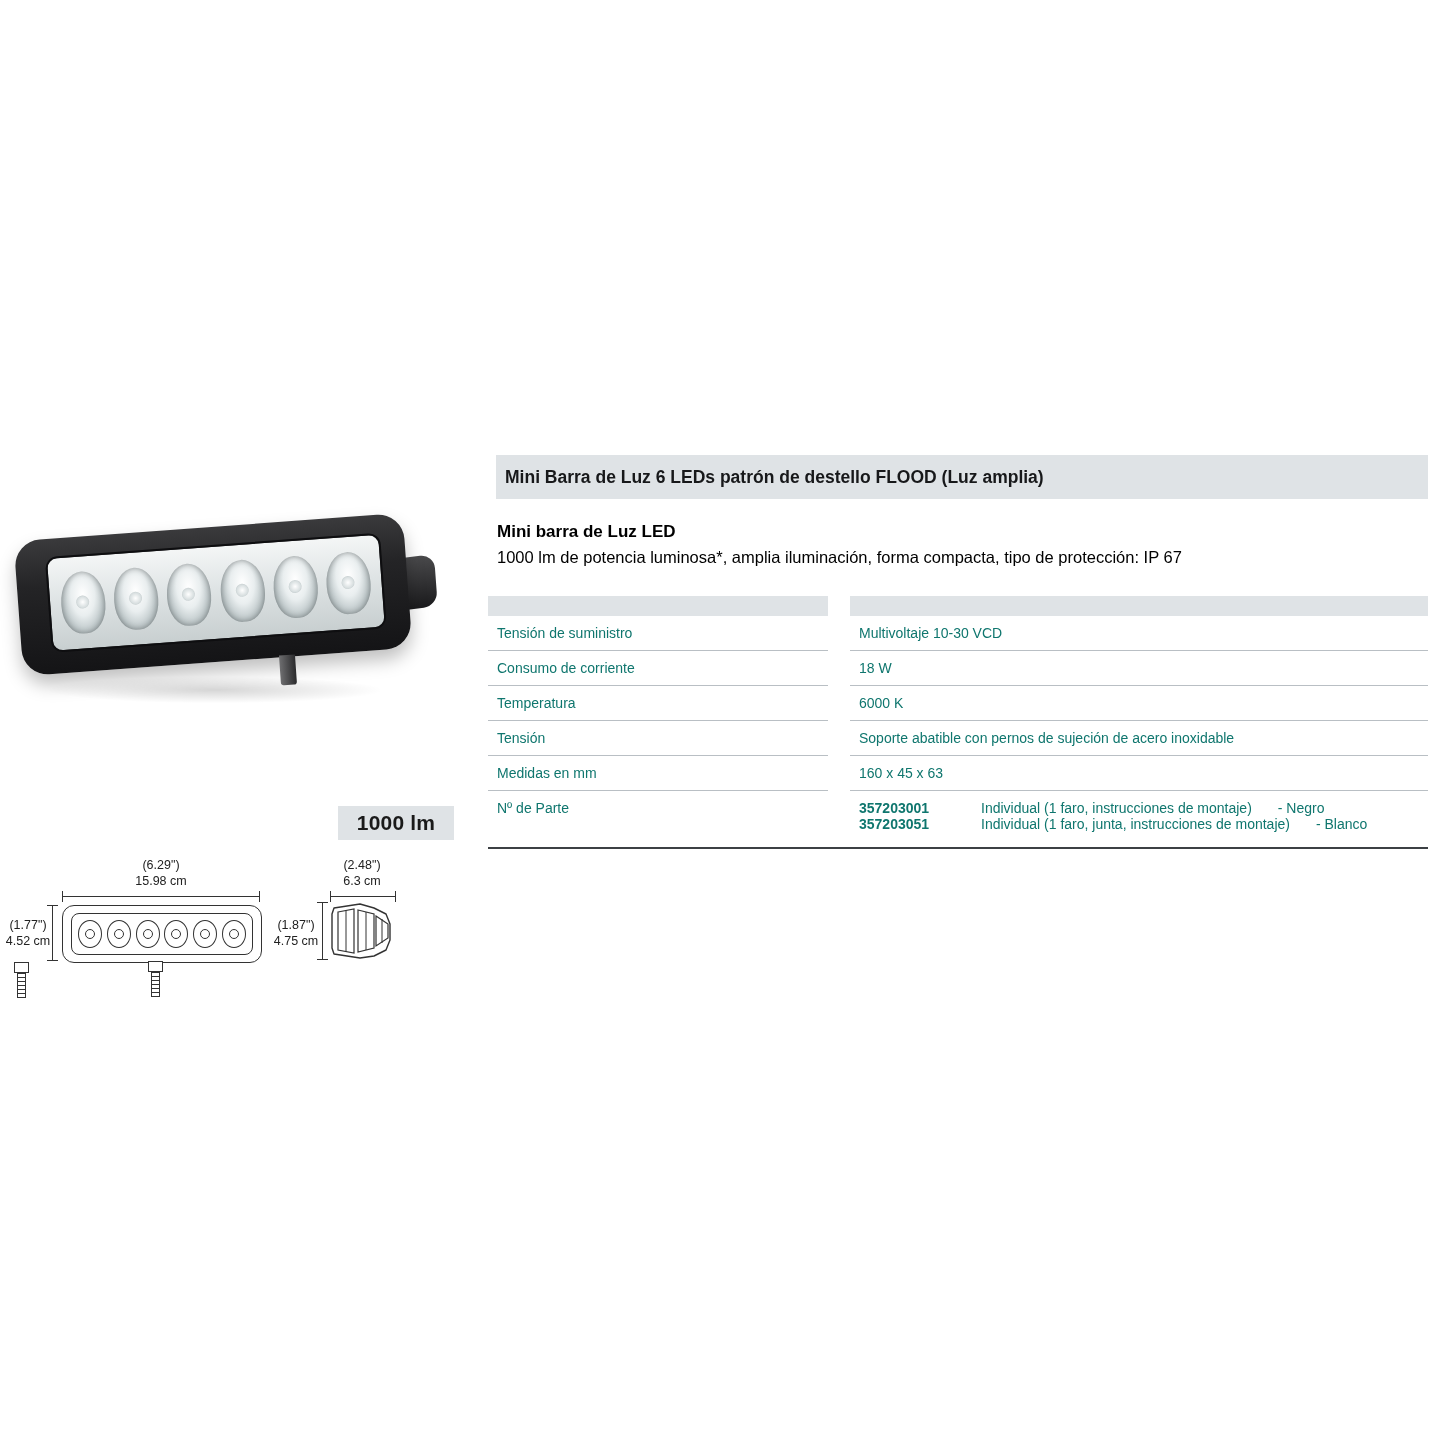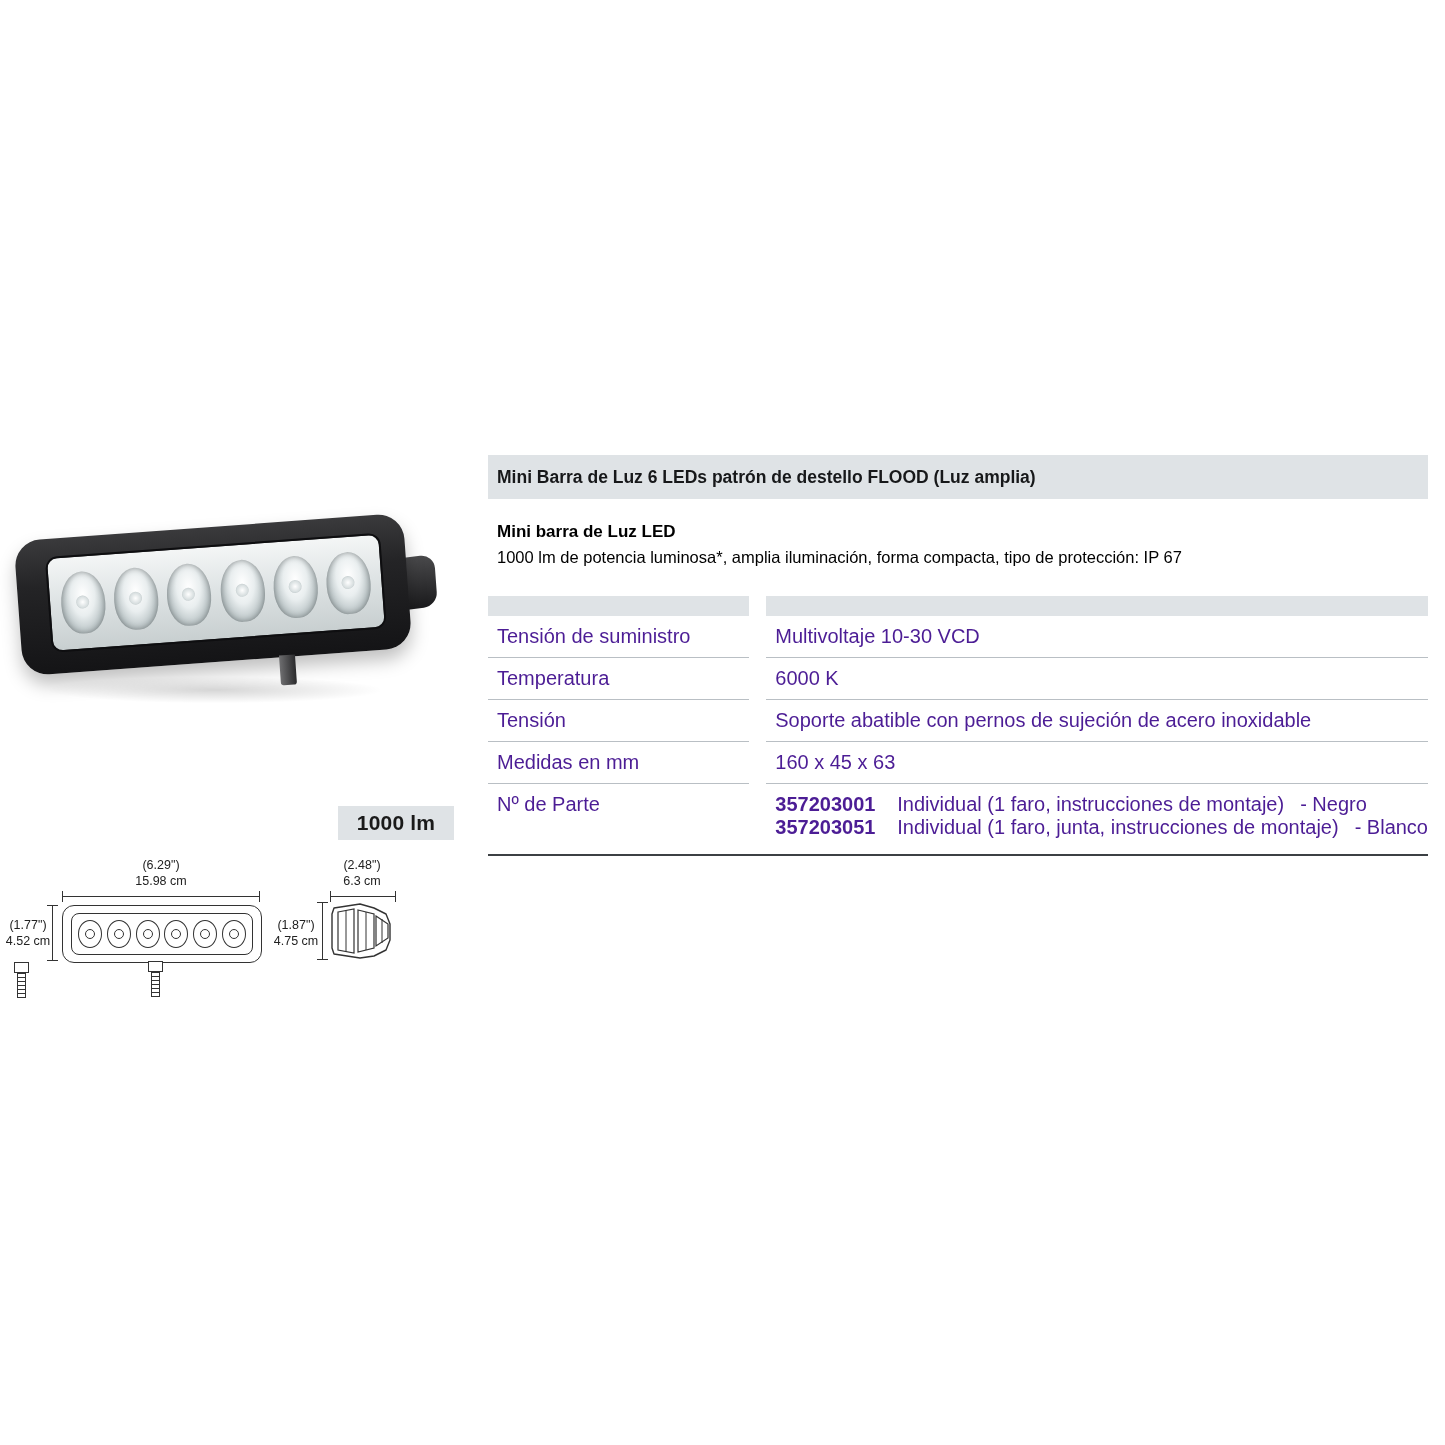--- a/index.html
+++ b/index.html
@@ -221,36 +221,37 @@
   }
   #title-bar {
     background: #dfe3e6;
     height: 44px;
     display: flex;
     align-items: center;
     padding-left: 9px;
     font-size: 17.5px;
     font-weight: bold;
     color: #17181a;
+    margin-left: 8px;
   }
   #intro-block {
     padding: 20px 0 0 9px;
     font-size: 16.5px;
     line-height: 1.52;
     color: #000000;
   }
   #intro-heading { font-weight: bold; font-size: 17px; }
 
   
   #spec-table {
     margin-top: 26px;
     width: 100%;
     border-collapse: collapse;
-    font-size: 20px;
-    color: #4c1d95;
+    font-size: 14px;
+    color: #0f766e;
   }
   #spec-table col.c1 { width: 340px; }
   #spec-table col.c2 { width: 22px; }
   #spec-table th, #spec-table td {
     padding: 9px 0 9px 9px;
     text-align: left;
     vertical-align: top;
     font-weight: normal;
   }
   .hdr-cell {
@@ -261,21 +262,21 @@
   .hdr-gap { background: #ffffff; padding: 0 !important; }
   #spec-table tbody tr.data-row td.k,
   #spec-table tbody tr.data-row td.v {
     border-bottom: 1.2px solid #b9bfc4;
   }
   tr.part-row td { border-bottom: none !important; padding-top: 13px; }
   tr.part-row td.k { font-weight: bold; }
   .part-line { display: flex; align-items: baseline; white-space: nowrap; }
   .part-no { font-weight: bold; min-width: 122px; }
   .part-desc { }
-  .part-color { margin-left: 16px; }
+  .part-color { margin-left: 26px; }
   #table-bottom-rule {
     height: 2.2px;
     background: #3c4044;
     margin-top: 6px;
   }
 </style>
 </head>
 <body>
 
 <div id="product-photo">
@@ -385,20 +386,25 @@
         <th class="hdr-cell"></th>
         <th class="hdr-gap"></th>
         <th class="hdr-cell"></th>
       </tr>
     </thead>
     <tbody>
       <tr class="data-row">
         <td class="k">Tensión de suministro</td>
         <td class="g"></td>
         <td class="v">Multivoltaje 10-30 VCD</td>
+      </tr>
+      <tr class="data-row">
+        <td class="k">Consumo de corriente</td>
+        <td class="g"></td>
+        <td class="v">18 W</td>
       </tr>
       <tr class="data-row">
         <td class="k">Temperatura</td>
         <td class="g"></td>
         <td class="v">6000 K</td>
       </tr>
       <tr class="data-row">
         <td class="k">Tensión</td>
         <td class="g"></td>
         <td class="v">Soporte abatible con pernos de sujeción de acero inoxidable</td>

